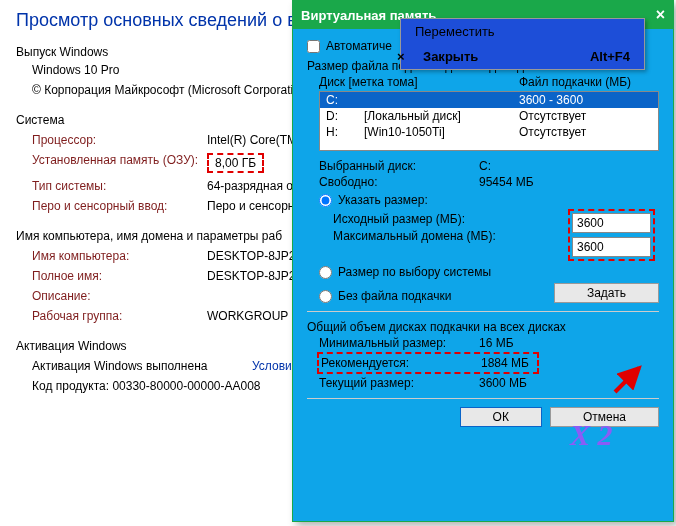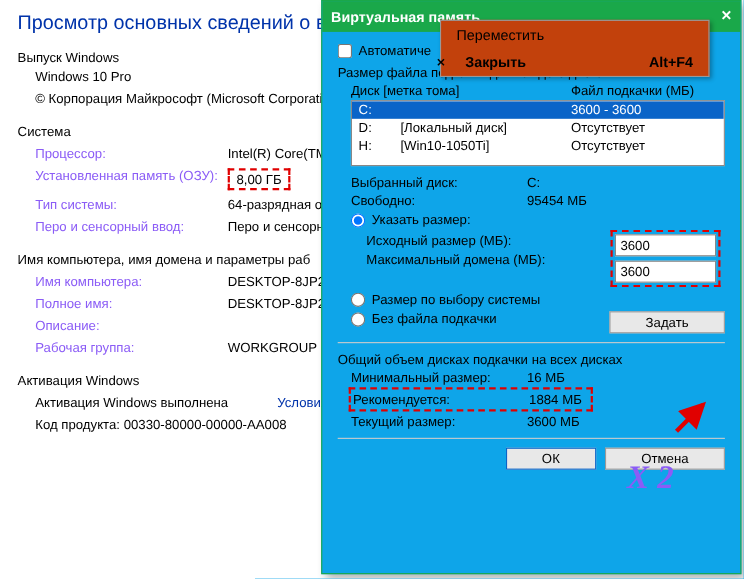--- a/index.html
+++ b/index.html
@@ -2,33 +2,33 @@
 <html><head>
 <meta charset="utf-8">
 <style>
 * { box-sizing: border-box; margin: 0; padding: 0; }
 body { font-family: "Segoe UI", Tahoma, sans-serif; font-size: 12px; background: #fff; color: #000; position: relative; width: 676px; height: 526px; overflow: hidden; }
 
 .bg-page { padding: 10px 16px; }
 .page-title { color: #0033aa; font-size: 18px; font-weight: 400; margin-bottom: 14px; }
 .bg-label { font-size: 12px; color: #000; margin: 10px 0 4px 0; }
 .bg-row { display: flex; margin: 6px 0 6px 16px; }
-.bg-key { width: 175px; color: #8b5cf6; }
+.bg-key { width: 175px; color: #7f1d1d; }
 .bg-val { color: #000; }
 .bg-indent { margin-left: 16px; margin-top: 4px; }
 .bg-link { color: #0033aa; }
 
 .red-box { border: 2px dashed #e00000; display: inline-block; padding: 1px 6px; }
 
 
 .dialog { position: absolute; left: 292px; top: 0; width: 382px; height: 522px; border: 1px solid #1aa84a; box-shadow: 4px 4px 8px rgba(0,0,0,0.3); background: #0ea5e9; z-index: 5; }
 .titlebar { height: 28px; background: #1aa84a; color: #fff; display: flex; align-items: center; padding: 0 8px; font-size: 13px; font-weight: bold; justify-content: space-between; }
 .titlebar .close { color: #fff; font-size: 16px; cursor: pointer; }
 
-.context-menu { position: absolute; left: 400px; top: 18px; width: 245px; background: #c2410c; border: 1px solid #999; box-shadow: 2px 2px 4px rgba(0,0,0,0.3); z-index: 10; font-size: 13px; }
+.context-menu { position: absolute; left: 400px; top: 18px; width: 245px; background: #1d4ed8; border: 1px solid #999; box-shadow: 2px 2px 4px rgba(0,0,0,0.3); z-index: 10; font-size: 13px; }
 .context-menu .mi { padding: 5px 14px; display: flex; justify-content: space-between; }
 .context-menu .xclose { position: relative; }
 .context-menu .xclose::before { content:"×"; position:absolute; left: -4px; font-weight: bold; }
 .context-menu .bold { font-weight: bold; }
 
 .dlg-body { padding: 10px 14px 8px 14px; }
 .chk-row { display: flex; align-items: center; gap: 6px; margin-bottom: 6px; }
 input[type=checkbox], input[type=radio] { margin: 0; }
 
 .group-lbl { font-size: 12px; margin: 4px 0 2px 0; }
@@ -43,21 +43,21 @@
 .dr-label { width: 155px; }
 .dr-val { flex: 1; }
 
 .kv { display: flex; margin: 2px 0 2px 12px; align-items: center; }
 .kv .k { width: 160px; }
 .kv .v { flex: 1; }
 
 .radio-row { display: flex; align-items: center; gap: 6px; margin: 4px 0 2px 12px; }
 .input-row { display: flex; align-items: center; margin: 3px 0 3px 26px; }
 .input-row .ik { width: 180px; }
-input[type=text].sz { width: 92px; border: 1px solid #888; height: 20px; padding: 0 4px; font-size: 12px; }
+input[type=text].sz { width: 79px; border: 1px solid #888; height: 20px; padding: 0 4px; font-size: 12px; }
 
 .hr { height: 1px; background: #ccc; margin: 8px 0; }
 
 .btn { border: 1px solid #999; background: #e8e8e8; padding: 2px 32px; font-size: 12px; cursor: pointer; min-width: 72px; }
 .btn-row { display: flex; justify-content: flex-end; gap: 8px; margin-top: 8px; }
 
 .red-group { border: 2px dashed #e00000; padding: 2px; }
 
 .anno-x2 { position: absolute; left: 570px; top: 418px; color: #8b5cf6; font-size: 30px; font-weight: bold; z-index: 20; font-style: italic; font-family: Georgia, serif; }
 .arrow-svg { position: absolute; left: 611px; top: 362px; z-index: 19; }
@@ -176,21 +176,21 @@
       <div class="red-group" style="margin-right:4px;">
         <div style="margin-bottom:4px;"><input type="text" class="sz" value="3600" style=""></div>
         <div><input type="text" class="sz" value="3600" style=""></div>
       </div>
     </div>
 
     <div class="radio-row">
         <input type="radio" name="pf" style="">
         <span>Размер по выбору системы</span>
       </div>
-    <div class="radio-row" style="display:flex; justify-content:space-between; align-items:flex-start;">
+    <div class="radio-row" style="display:flex; justify-content:space-between; align-items:flex-end;">
       <div style="display:flex; align-items:center; gap:6px;">
         <input type="radio" name="pf" style="">
         <span>Без файла подкачки</span>
       </div>
       <button class="btn">Задать</button>
     </div>
 
     <div class="hr"></div>
 
     <div class="group-lbl">Общий объем дисках подкачки на всех дисках</div>

